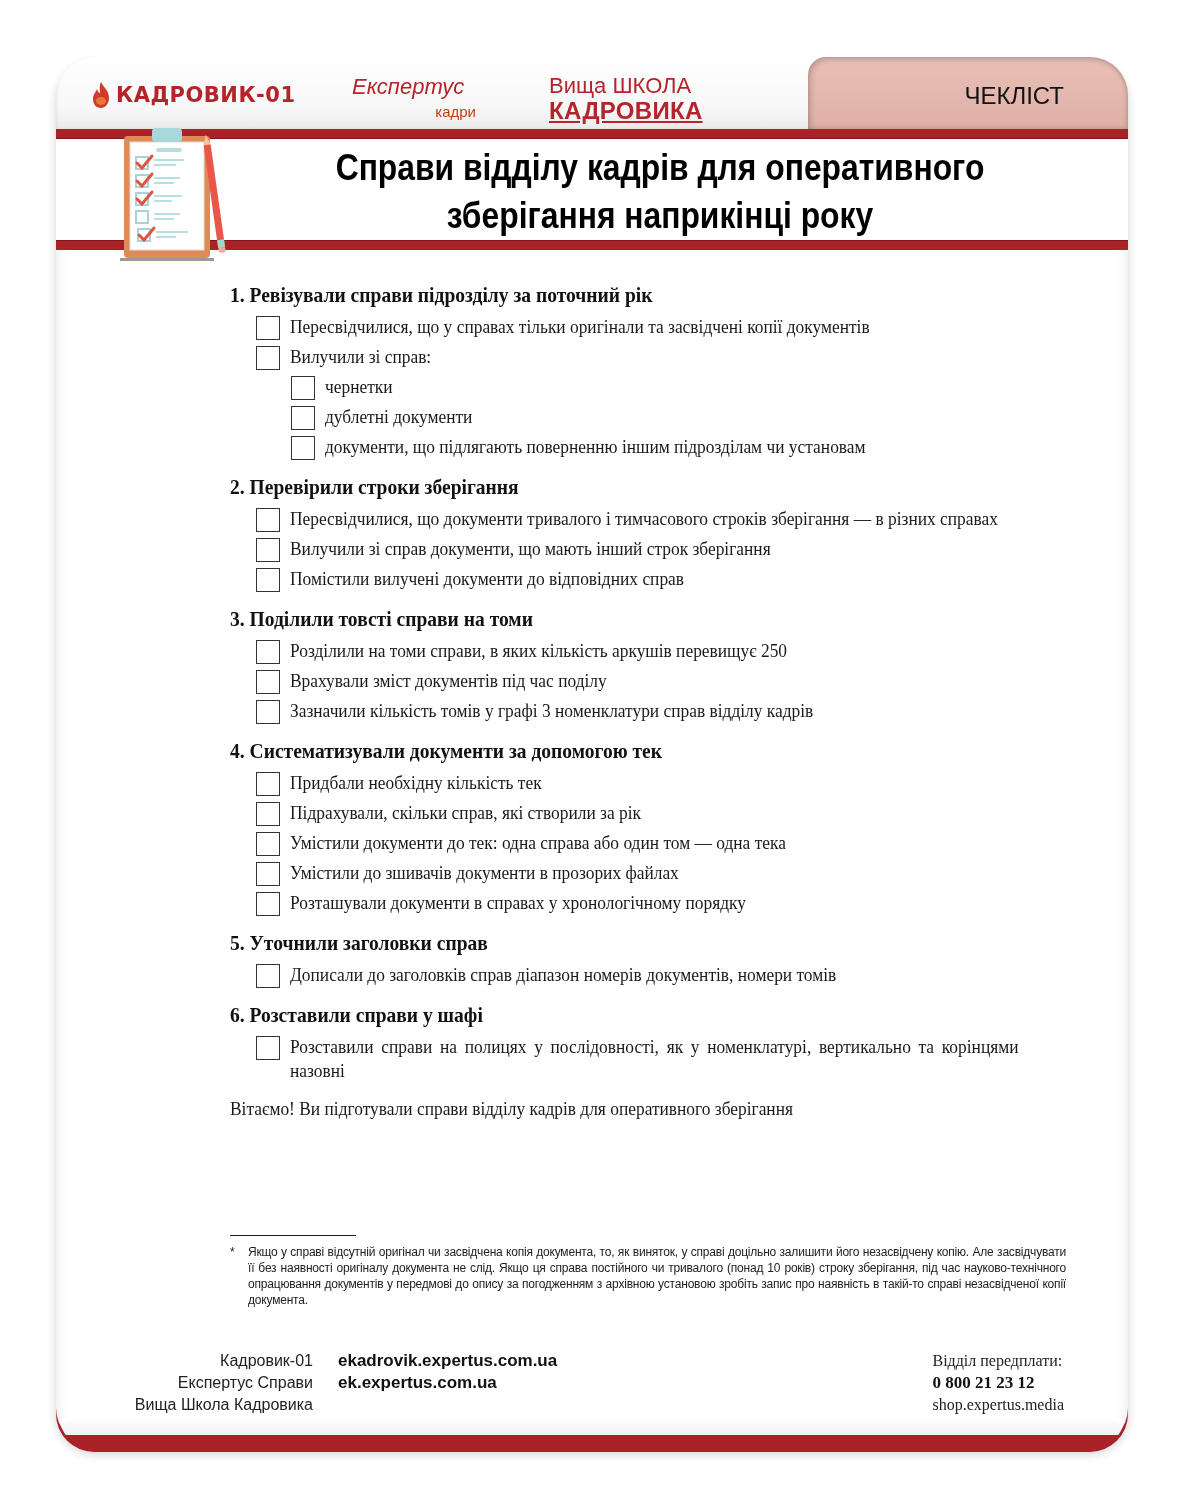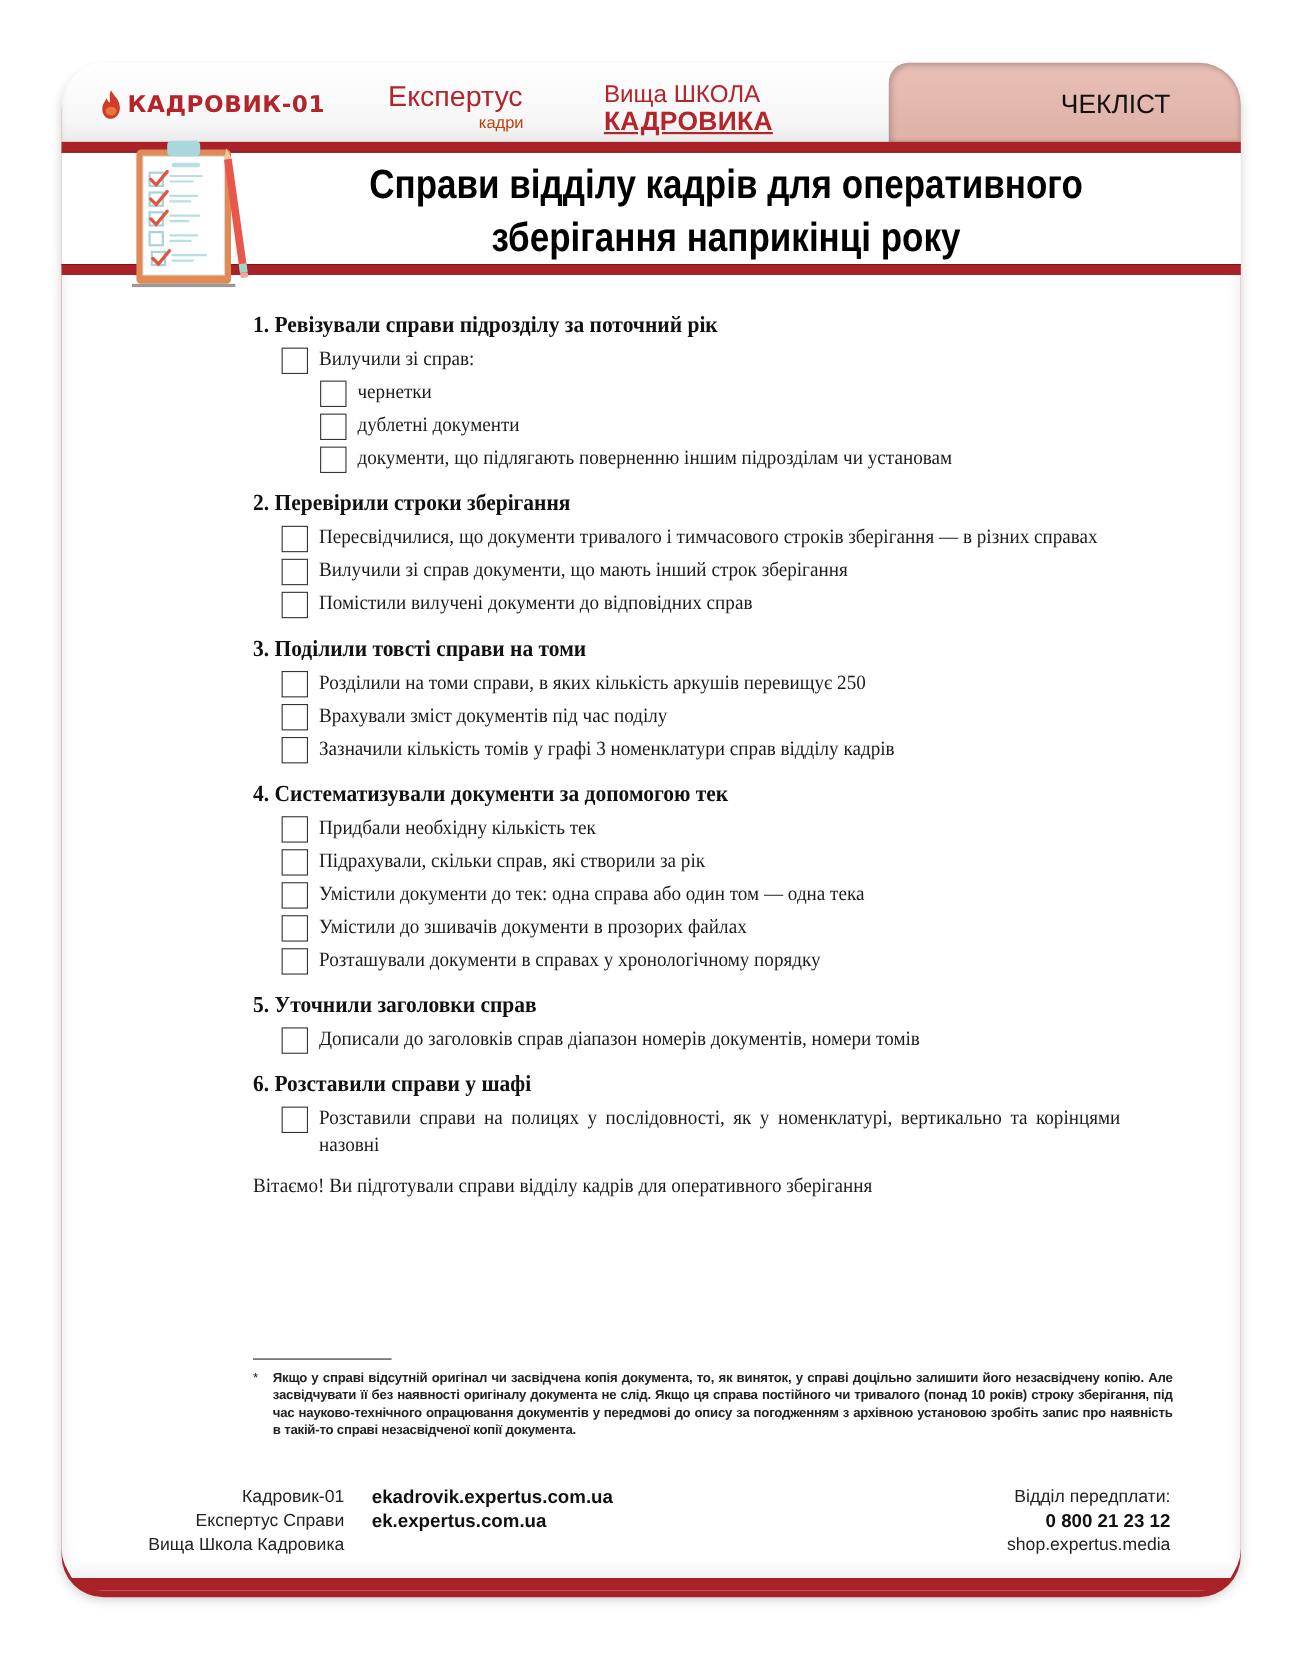--- a/index.html
+++ b/index.html
@@ -31,21 +31,21 @@
   }
   .logo-kadrovik .flame { width: 22px; height: 28px; }
   .logo-kadrovik .txt {
     font-family: "DejaVu Sans", sans-serif; font-weight: bold; font-size: 21px; color: #b3242b;
     letter-spacing: 0.5px;
   }
   .logo-expertus {
     position: absolute; left: 352px; top: 72px; width: 124px; text-align: right;
     font-family: "Liberation Sans", sans-serif; color: #b3242b;
   }
-  .logo-expertus .l1 { font-size: 26px; line-height: 30px; text-align: center; }
+  .logo-expertus .l1 { font-size: 22px; line-height: 30px; text-align: left; font-style: italic; }
   .logo-expertus .l2 { font-size: 15px; line-height: 20px; color: #c2410c; }
   .logo-vshk {
     position: absolute; left: 549px; top: 74px;
     font-family: "Liberation Sans", sans-serif; color: #b3242b;
   }
   .logo-vshk .l1 { font-size: 22px; line-height: 24px; }
   .logo-vshk .l2 { font-size: 24px; line-height: 26px; font-weight: bold; letter-spacing: 0.3px; text-decoration: underline; }
 
   .tab-checklist {
     position: absolute; left: 808px; top: 57px; width: 320px; height: 72px;
@@ -93,34 +93,34 @@
   .item.sub .txt { width: 720px; }
   .congrats { font-size: 18.5px; line-height: 24px; margin-top: 6px; transform: scaleX(0.94); transform-origin: left; white-space: nowrap; }
 
   .footnote-rule { position: absolute; left: 230px; top: 1235px; width: 126px; height: 1px; background: #222; }
   .footnote {
     position: absolute; left: 230px; top: 1244px; width: 836px;
     font-family: "Liberation Sans", sans-serif; font-size: 12px; line-height: 16px; color: #222;
     padding-left: 18px;
   }
   .footnote .star { position: absolute; left: 0; top: 0; }
-  .footnote .ftxt { display: block; text-align: justify; letter-spacing: -0.2px; font-weight: bold; }
+  .footnote .ftxt { display: block; text-align: justify; letter-spacing: -0.2px; }
 
   
   .footer-left {
     position: absolute; left: 100px; top: 1350px; width: 213px; text-align: right;
     font-family: "Liberation Sans", sans-serif; font-size: 16px; line-height: 22px; color: #222;
   }
   .footer-sites {
     position: absolute; left: 338px; top: 1350px;
     font-family: "Liberation Sans", sans-serif; font-size: 17px; line-height: 22px; font-weight: bold; color: #111;
   }
   .footer-right {
-    position: absolute; right: 118px; top: 1350px; text-align: right;
-    font-family: Liberation Sans, sans-serif; font-size: 16px; line-height: 22px; color: #222;
+    position: absolute; right: 118px; top: 1350px; text-align: left;
+    font-family: Liberation Serif, serif; font-size: 16px; line-height: 22px; color: #222;
   }
   .footer-right .phone { font-weight: bold; font-size: 17px; color: #111; }
   a { color: inherit; text-decoration: none; }
 </style>
 </head>
 <body>
 
 <div class="frame"></div>
 <div class="frame-bottom-band"></div>
 
@@ -194,20 +194,24 @@
 <div class="page-title">
   <div>Справи відділу кадрів для оперативного</div>
   <div>зберігання наприкінці року</div>
 </div>
 
 <div class="content" id="checklist">
     <div class="section">
       <div class="section-title">1. Ревізували справи підрозділу за поточний рік</div>
       <div class="item">
         <span class="box"></span>
+        <span class="txt">Пересвідчилися, що у справах тільки оригінали та засвідчені копії документів</span>
+      </div>
+      <div class="item">
+        <span class="box"></span>
         <span class="txt">Вилучили зі справ:</span>
       </div>
       <div class="item sub">
         <span class="box"></span>
         <span class="txt">чернетки</span>
       </div>
       <div class="item sub">
         <span class="box"></span>
         <span class="txt">дублетні документи</span>
       </div>

